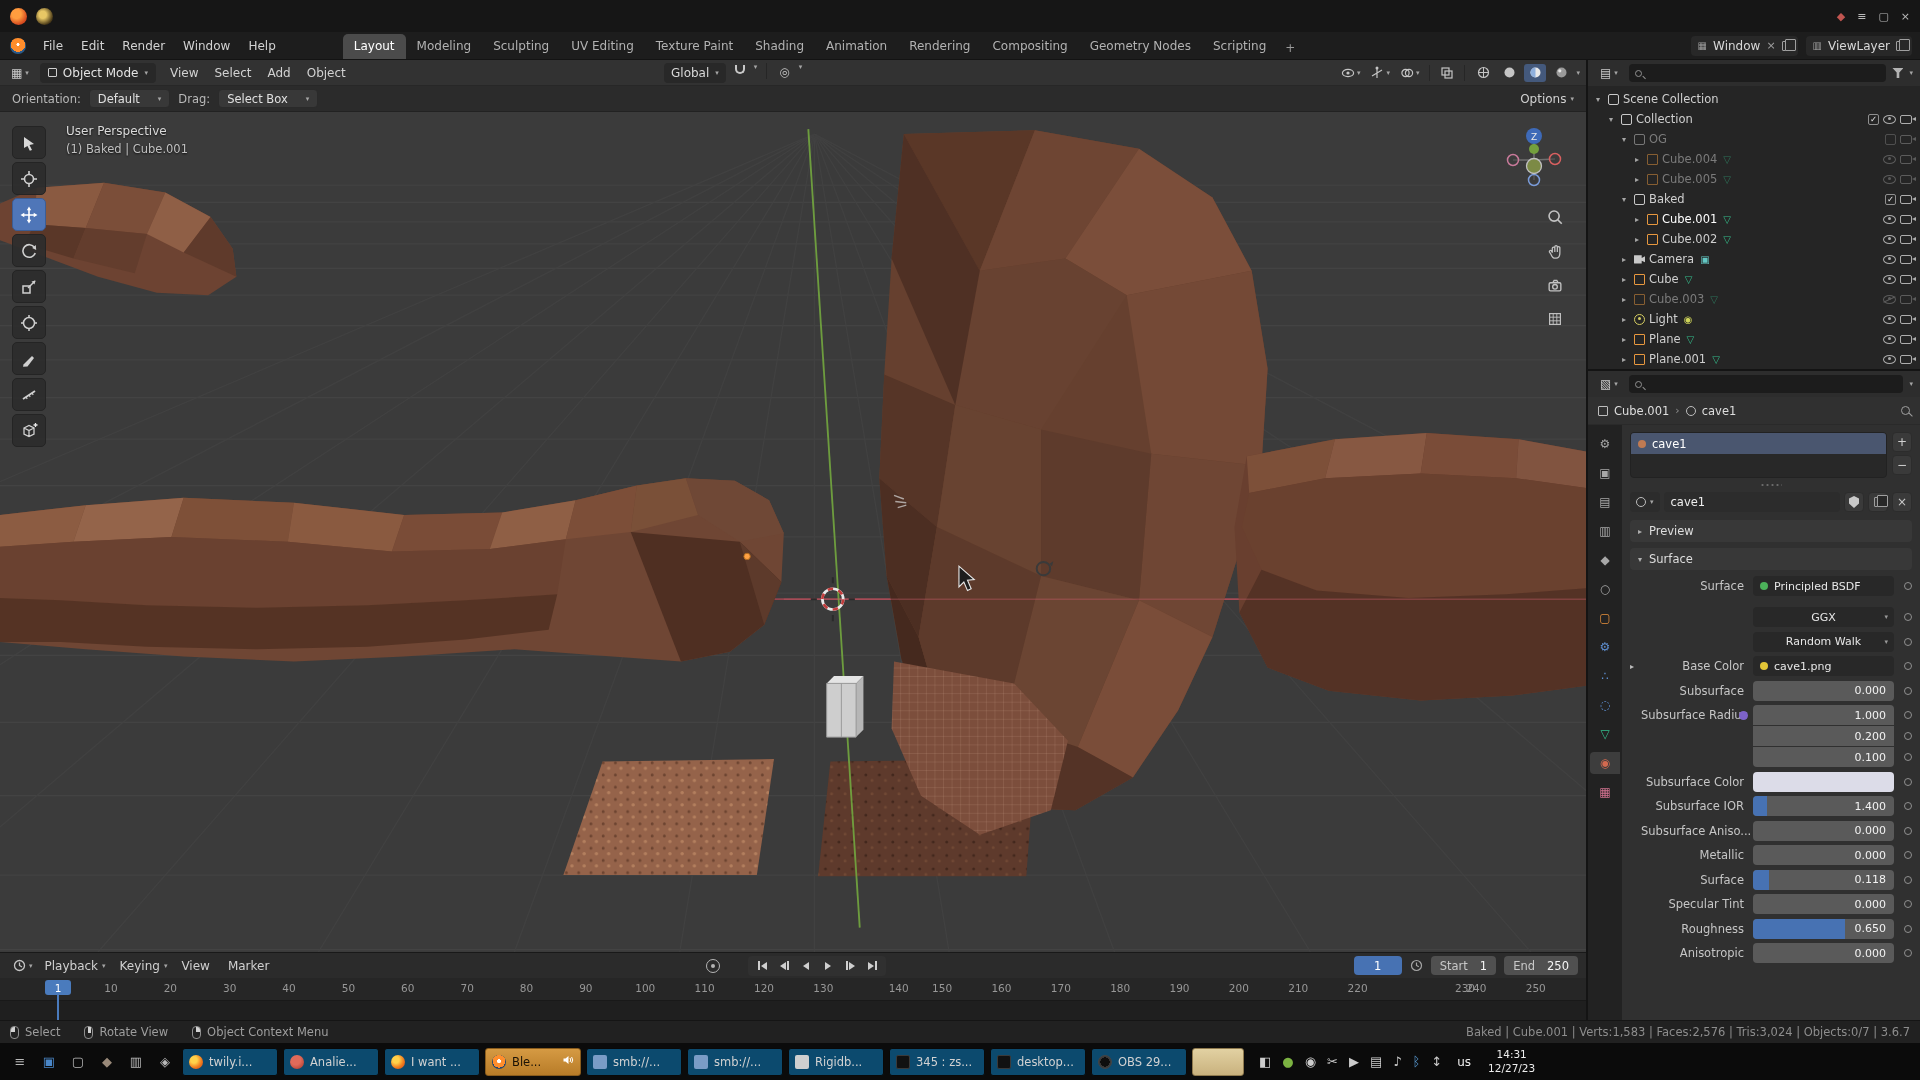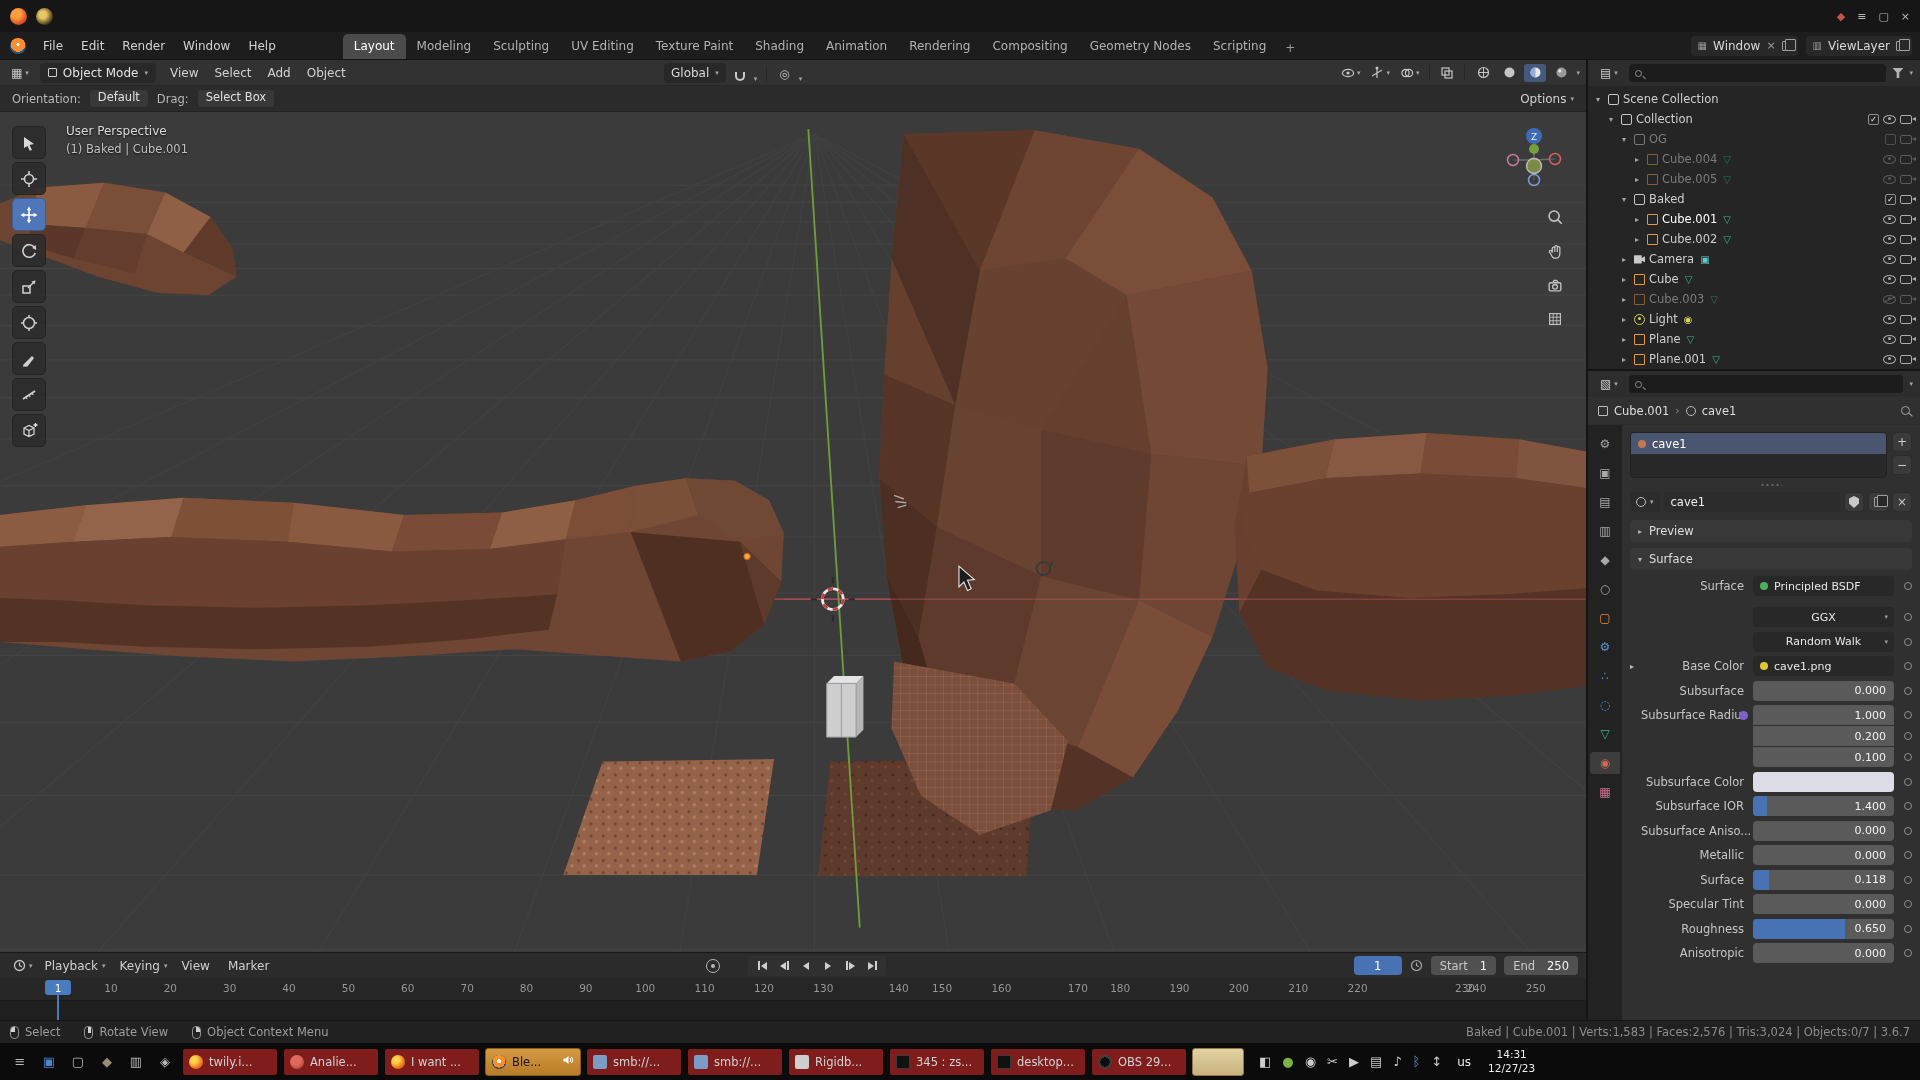--- a/index.html
+++ b/index.html
@@ -35,31 +35,31 @@
   
   .main{flex:1;display:flex;min-height:0;}
   .left{flex:0 0 1586px;display:flex;flex-direction:column;min-width:0;}
   
   .vheader{flex:0 0 26px;background:#323232;display:flex;align-items:center;padding:0 6px;position:relative;border-bottom:1px solid #272727;}
   .edbtn{display:flex;align-items:center;gap:3px;color:#c9c9c9;padding:2px 5px;border-radius:3px;}
   .chev{font-size:7px;color:#a5a5a5;}
   .modepill{display:flex;align-items:center;gap:6px;background:#282828;border-radius:4px;height:20px;padding:0 8px;margin:0 6px;color:#e2e2e2;}
   .modepill .sq{width:9px;height:9px;border:1.3px solid #cfcfcf;border-radius:1px;}
   .hmenu{padding:3px 8px;color:#d2d2d2;border-radius:3px;}
-  .vh-center{position:absolute;left:664px;display:flex;align-items:flex-end;gap:6px;}
+  .vh-center{position:absolute;left:664px;display:flex;align-items:flex-start;gap:6px;}
   .magnet{width:10px;height:9px;border:2.6px solid #c8c8c8;border-top:none;border-radius:0 0 7px 7px;}
   .vh-right{position:absolute;right:6px;display:flex;align-items:center;gap:4px;}
   .ibtn{display:flex;align-items:center;gap:2px;padding:2px 3px;border-radius:3px;color:#c5c5c5;}
   .shadebtn{width:22px;height:18px;display:flex;align-items:center;justify-content:center;border-radius:3px;}
   .shadebtn.active{background:#44597c;}
   .vdiv{width:1px;height:16px;background:#262626;margin:0 3px;}
   
   .vtools{flex:0 0 26px;background:#2b2b2b;display:flex;align-items:center;padding:0 12px;gap:8px;border-bottom:1px solid #222;}
   .tslabel{color:#b9b9b9;font-size:11.5px;}
-  .tspill{display:flex;align-items:center;gap:18px;background:#383838;border:1px solid #2a2a2a;border-radius:4px;height:19px;padding:0 8px;color:#e0e0e0;font-size:11.5px;flex-direction:column;}
+  .tspill{display:flex;align-items:center;gap:18px;background:#383838;border:1px solid #2a2a2a;border-radius:4px;height:19px;padding:0 8px;color:#e0e0e0;font-size:11.5px;}
   .ts-right{margin-left:auto;display:flex;align-items:center;gap:4px;color:#d0d0d0;}
   
   .canvas{flex:1;position:relative;background:#3b3b3b;overflow:hidden;min-height:0;}
   .scene{position:absolute;inset:0;width:100%;height:100%;}
   .vp-text{position:absolute;left:66px;top:10px;text-shadow:0 1px 2px rgba(0,0,0,.75);line-height:1.55;}
   .vp-text .l1{font-size:12px;color:#dadada;}
   .vp-text .l2{font-size:11.5px;color:#c0c0c0;}
   .vtoolbar{position:absolute;left:12px;top:14px;display:flex;flex-direction:column;gap:3px;}
   .toolbtn{width:34px;height:33px;background:rgba(44,44,44,.92);border:1px solid #242424;border-radius:5px;display:flex;align-items:center;justify-content:center;}
   .toolbtn.active{background:#4f76b8;border-color:#3c5d94;}
@@ -186,21 +186,21 @@
   .statusbar{flex:0 0 23px;background:#212121;border-top:1px solid #151515;display:flex;align-items:center;padding:0 10px;gap:24px;font-size:11.5px;color:#9e9e9e;}
   .hint{display:flex;align-items:center;gap:6px;}
   .mouse{width:9px;height:13px;border:1px solid #8f8f8f;border-radius:4px;position:relative;}
   .hint.l .mouse::before{content:"";position:absolute;left:0;top:0;width:4px;height:5px;background:#d2d2d2;border-radius:3px 0 0 0;}
   .hint.m .mouse::before{content:"";position:absolute;left:2.8px;top:0;width:2.8px;height:6px;background:#d2d2d2;}
   .hint.r .mouse::before{content:"";position:absolute;right:0;top:0;width:4px;height:5px;background:#d2d2d2;border-radius:0 3px 0 0;}
   .sb-info{margin-left:auto;color:#8d8d8d;}
   
   .taskbar{flex:0 0 37px;background:#0b0b0b;display:flex;align-items:center;padding:0 8px;gap:5px;}
   .launcher{width:24px;height:24px;display:flex;align-items:center;justify-content:center;font-size:13px;color:#b9b9b9;}
-  .wbtn{width:96px;height:28px;background:#7f1d1d;border:1px solid #090909;border-radius:3px;display:flex;align-items:center;gap:6px;padding:0 6px;color:#d2d2d2;font-size:11.5px;}
+  .wbtn{width:96px;height:28px;background:#0c4a6e;border:1px solid #090909;border-radius:3px;display:flex;align-items:center;gap:6px;padding:0 6px;color:#d2d2d2;font-size:11.5px;}
   .wbtn .wlabel{white-space:nowrap;overflow:hidden;flex:1;}
   .wbtn.active{background:linear-gradient(#d59a43,#b87c28);border-color:#8a5c1c;color:#1a1206;}
   .wicon{width:14px;height:14px;border-radius:50%;flex:0 0 auto;}
   .ic-firefox .wicon{background:radial-gradient(circle at 35% 35%, #ffd24a 0 25%, #f07b1e 60%, #c1421a);}
   .ic-red .wicon{background:radial-gradient(circle at 40% 35%, #e06a5a 0 40%, #a63326);}
   .ic-blender .wicon{background:radial-gradient(circle at 50% 45%, #fff 0 18%, #ff8d2c 19% 60%, #23456e 61%);}
   .ic-folder .wicon{border-radius:2px;background:#7a9cc6;position:relative;}
   .ic-doc .wicon{border-radius:2px;background:#cfcfcf;}
   .ic-terminal .wicon{border-radius:2px;background:#111;border:1px solid #3a3a3a;}
   .ic-obs .wicon{background:radial-gradient(circle at 50% 50%, #0e0e0e 0 55%, #3a3a3a 56% 70%, #0e0e0e);border:1px solid #444;}
@@ -747,21 +747,21 @@
           <span class="tlnum" style="left: 48.1701%;">120</span>
 
           <span class="tlnum" style="left: 51.9132%;">130</span>
 
           <span class="tlnum" style="left: 55.6563%; margin-left: 16px;">140</span>
 
           <span class="tlnum" style="left: 59.3994%;">150</span>
 
           <span class="tlnum" style="left: 63.1425%;">160</span>
 
-          <span class="tlnum" style="left: 66.8856%; margin-left: 17px;">170</span>
+          <span class="tlnum" style="left: 66.8856%;">170</span>
 
           <span class="tlnum" style="left: 70.6286%;">180</span>
 
           <span class="tlnum" style="left: 74.3717%;">190</span>
 
           <span class="tlnum" style="left: 78.1148%;">200</span>
 
           <span class="tlnum" style="left: 81.8579%;">210</span>
 
           <span class="tlnum" style="left: 85.601%;">220</span>

